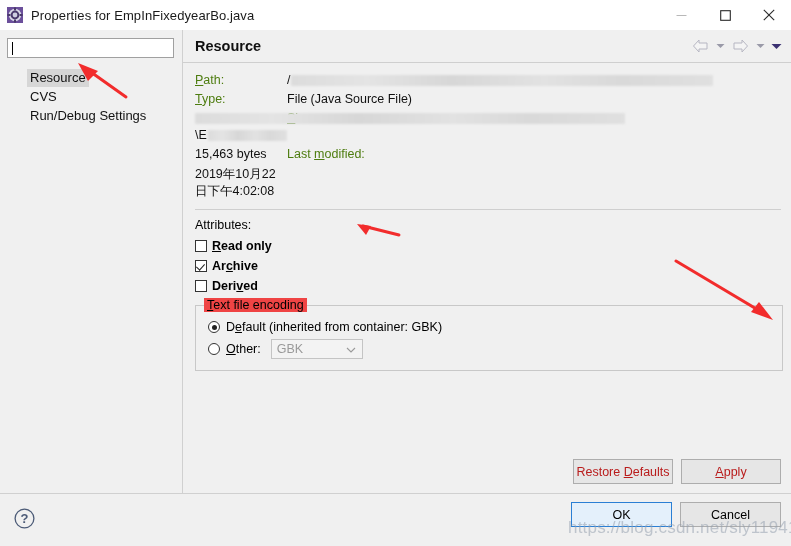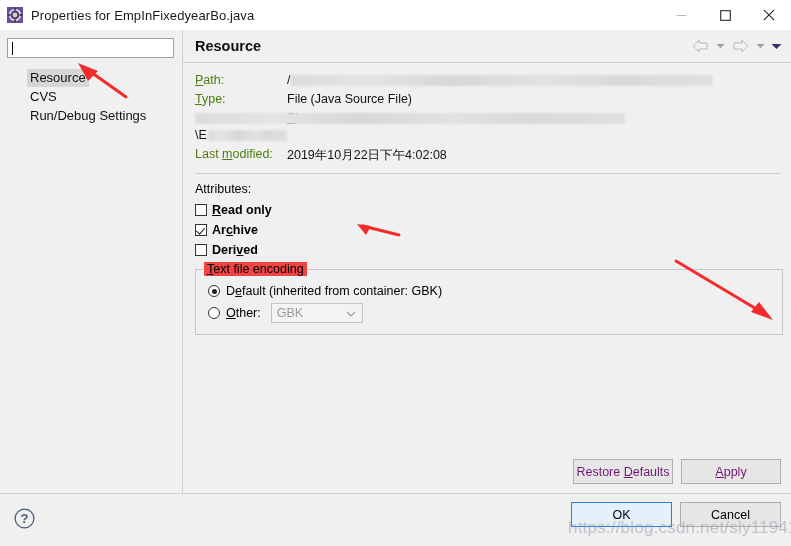--- a/index.html
+++ b/index.html
@@ -279,21 +279,21 @@
     justify-content: flex-end;
     gap: 8px;
     padding: 0 10px 9px 0;
   }
   .btn {
     min-width: 100px;
     height: 25px;
     background: #e6e6e6;
     border: 1px solid #adadad;
     font-size: 12.5px;
-    color: #701a75;
+    color: #b91c1c;
     display: flex;
     align-items: center;
     justify-content: center;
     box-sizing: border-box;
     font-family: "Liberation Sans", sans-serif;
   }
 
   
   .footer {
     height: 52px;
@@ -461,20 +461,21 @@
 
           <div class="info-value">
             <span class="blur-bar" style="width:430px"></span>
             <span class="loc-line2">
               <span>\E</span>
               <span class="blur-bar" style="width:132px"></span>
             </span>
           </div>
 
           <div class="info-label"><span class="u">S</span>ize:</div>
+          <div class="info-value">15,463  bytes</div>
 
           <div class="info-label">Last <span class="u">m</span>odified:</div>
           <div class="info-value">2019年10月22日下午4:02:08</div>
         </div>
 
         <div class="divider"></div>
 
         <div class="attr-label">Attributes:</div>
 
         <div class="check-row">

